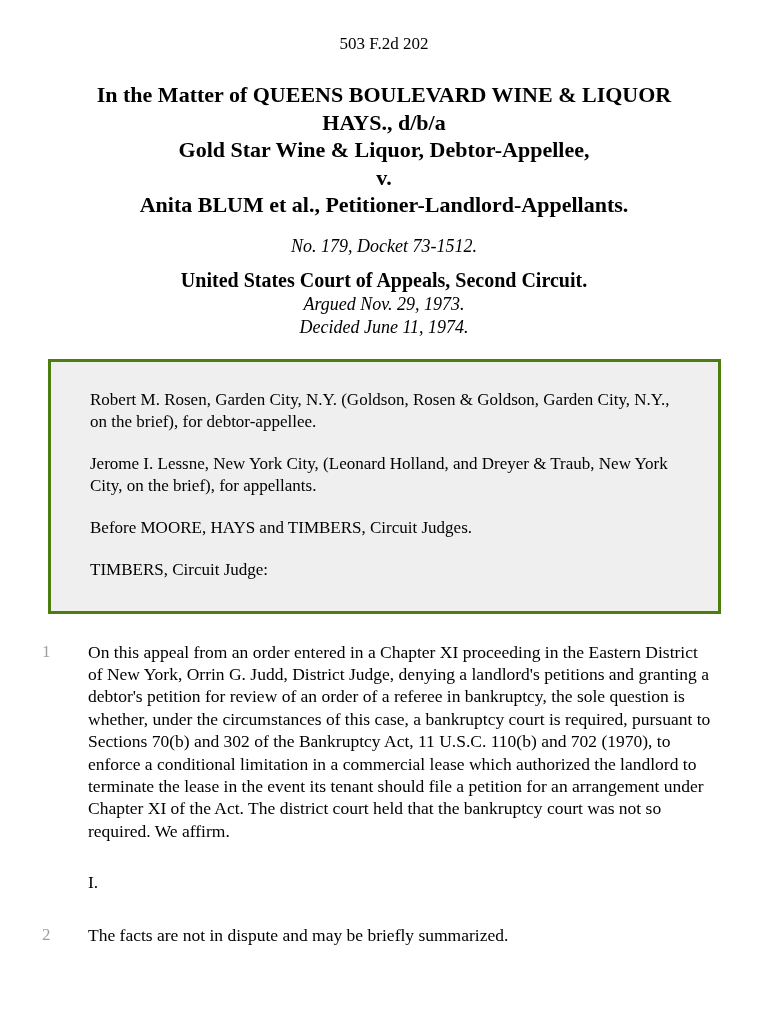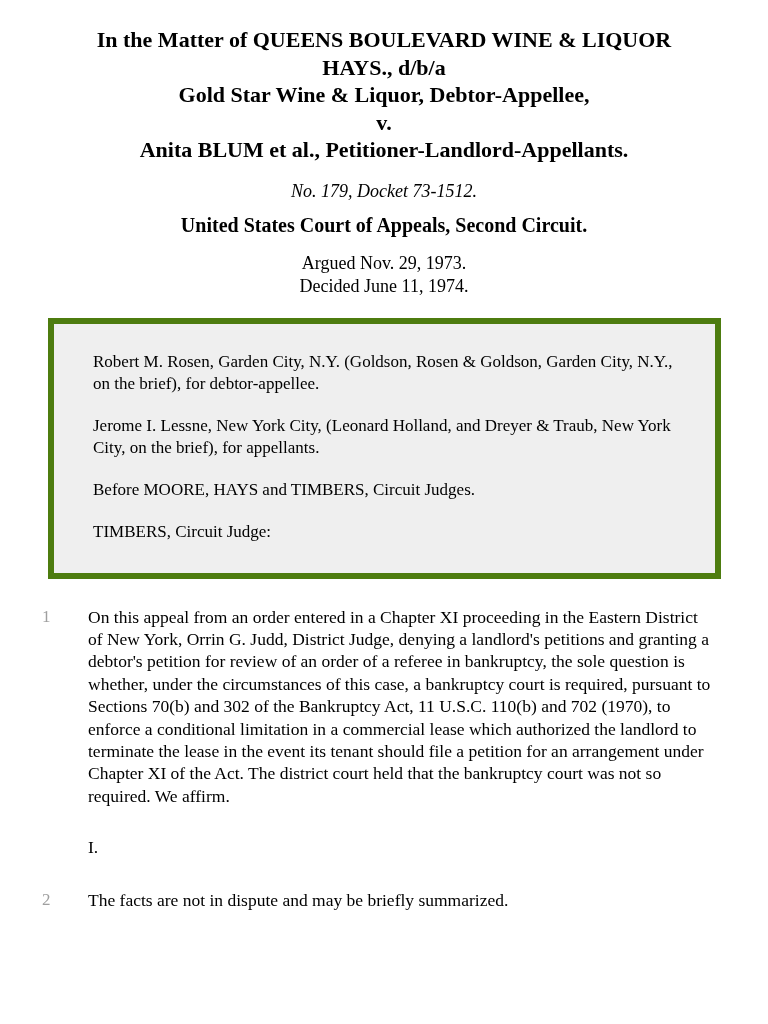--- a/index.html
+++ b/index.html
@@ -33,31 +33,32 @@
     line-height: 23px;
   }
   .court {
     margin-top: 10px;
     text-align: center;
     font-weight: bold;
     font-size: 20px;
     line-height: 24px;
   }
   .dates {
-    margin-top: 15px;
+    margin-top: 1px;
     text-align: center;
+    font-style: italic;
     font-size: 18px;
     line-height: 23px;
   }
   .panel {
     box-sizing: border-box;
     margin: 20px 0 0 48px;
     width: 673px;
     background: #efefef;
-    border: 6px solid #4d7c0f;
+    border: 3px solid #4d7c0f;
     padding: 27px 40px 19px 39px;
     font-size: 17px;
     line-height: 22px;
   }
   .panel p { margin: 0 0 20px 0; }
   .panel p:last-child { margin-bottom: 11px; }
   .opinion { margin-top: 27px; }
   .para {
     position: relative;
     padding-left: 88px;
@@ -78,20 +79,21 @@
     font-size: 17.5px;
     line-height: 22.4px;
   }
   .section-heading + .para { margin-top: 30px; }
 </style>
 </head>
 <body>
 
 <div class="page">
 
+  <div class="citation">503 F.2d 202</div>
 
   <div class="case-title">
     <div>In the Matter of QUEENS BOULEVARD WINE &amp; LIQUOR</div>
     <div>HAYS., d/b/a</div>
     <div>Gold Star Wine &amp; Liquor, Debtor-Appellee,</div>
     <div>v.</div>
     <div>Anita BLUM et al., Petitioner-Landlord-Appellants.</div>
   </div>
 
   <div class="docket">No. 179, Docket 73-1512.</div>

